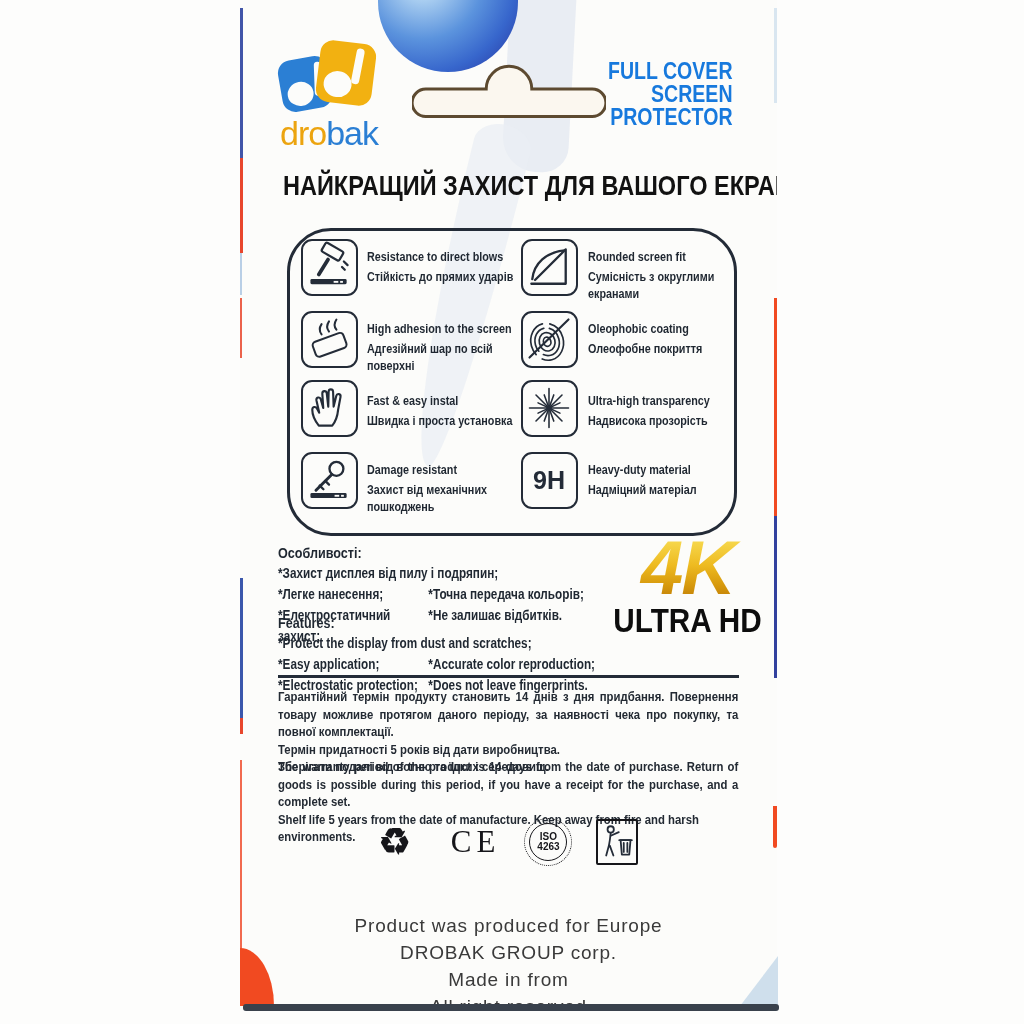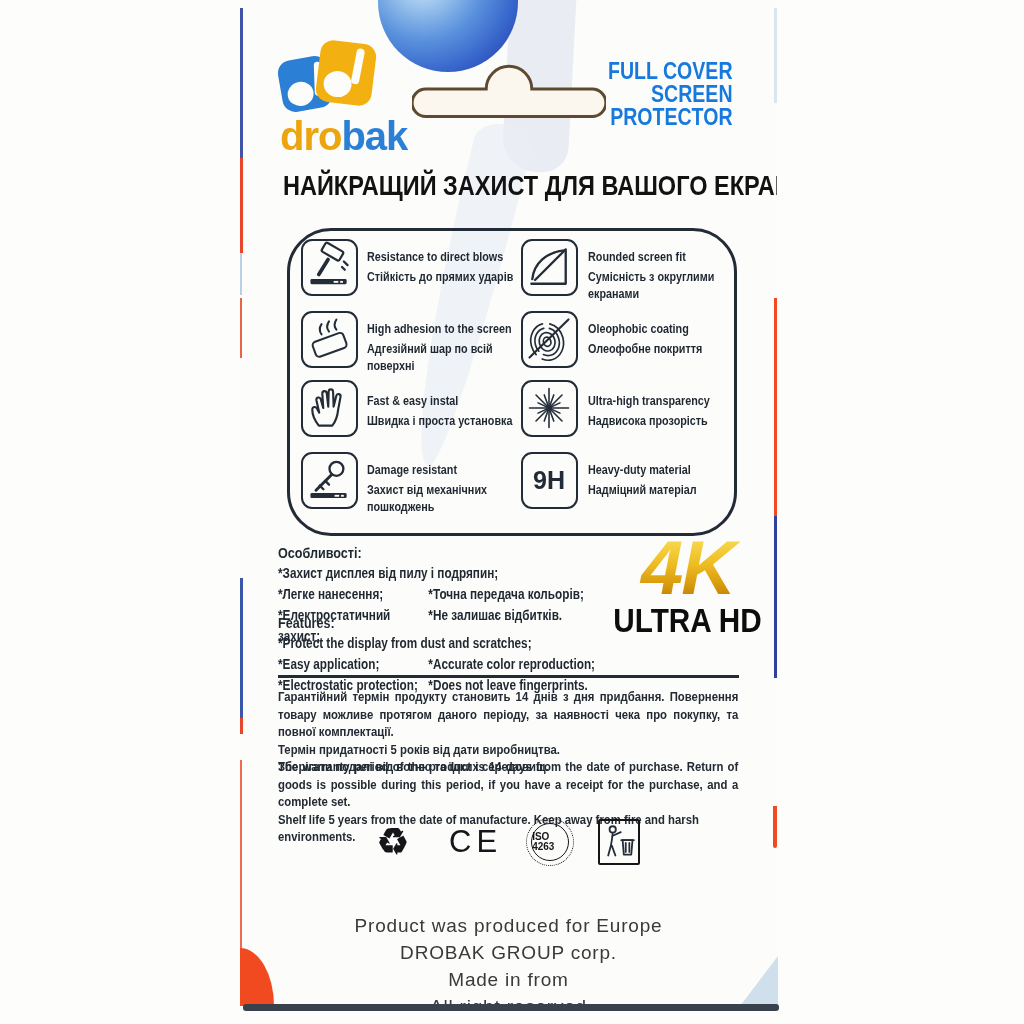--- a/index.html
+++ b/index.html
@@ -22,21 +22,21 @@
   .logo { position:absolute; left:40px; top:42px; width:160px; height:112px; z-index:2; }
   .sq { position:absolute; border-radius:13px; }
   .sq-blue { left:0; top:16px; width:50px; height:52px; background:#2b7fd4; transform:rotate(-10deg); }
   .sq-yellow { left:38px; top:0; width:56px; height:62px; background:#f2b111; transform:rotate(7deg); }
   .sq::before { content:""; position:absolute; background:#fcfcfa; border-radius:50%; }
   .sq-blue::before { left:6px; bottom:5px; width:26px; height:24px; }
   .sq-yellow::before { left:7px; bottom:6px; width:28px; height:26px; }
   .sq::after { content:""; position:absolute; background:#fcfcfa; border-radius:4px; }
   .sq-blue::after { right:8px; top:6px; width:7px; height:34px; transform:rotate(8deg); }
   .sq-yellow::after { right:13px; top:5px; width:8px; height:36px; transform:rotate(4deg); }
-  .wordmark { position:absolute; left:0; top:72px; font-size:40px; font-weight:700; letter-spacing:-1px; }
+  .wordmark { position:absolute; left:0; top:72px; font-size:34px; font-weight:400; letter-spacing:-1px; }
   .wm-dro { color:#eca40f; }
   .wm-bak { color:#2b7fd4; }
 
   
   .product-title { position:absolute; right:44px; top:60px; text-align:right; color:#1779dd; font-weight:700;
     font-size:23px; line-height:23px; transform:scaleX(0.85); transform-origin:100% 0; z-index:2; }
   .headline { position:absolute; left:0; top:170px; width:100%; text-align:center; color:#121212; font-weight:700;
     font-size:28px; white-space:nowrap; transform:scaleX(0.84); transform-origin:50% 0; z-index:2; }
 
   
@@ -69,24 +69,24 @@
   
   .divider { position:absolute; left:38px; top:675px; width:461px; height:3px; background:#232b37; z-index:2; }
   .warranty { position:absolute; left:38px; width:548px; transform:scaleX(0.84); transform-origin:0 0;
     color:#232a33; font-weight:700; font-size:13.5px; line-height:17.5px; text-align:justify; z-index:2; }
   .warranty .nojust { text-align:left; }
 
   
   .certs { position:absolute; left:0; top:818px; width:100%; display:flex; justify-content:center; align-items:center;
     gap:24px; z-index:2; color:#16161a; }
   .recycle { font-size:36px; line-height:40px; font-weight:700; }
-  .ce { font-size:31px; font-weight:400; letter-spacing:5px; font-family:Liberation Sans, sans-serif;margin-left:16px; }
+  .ce { font-size:31px; font-weight:400; letter-spacing:5px; font-family:Liberation Serif, serif;margin-left:16px; }
   .iso { width:48px; height:48px; border:1.6px dotted #16161a; border-radius:50%; display:flex; align-items:center; justify-content:center; }
   .iso-inner { width:38px; height:38px; border:1.6px solid #16161a; border-radius:50%; display:flex; flex-direction:column;
-    justify-content:center; font-size:10px; font-weight:700; line-height:10px; }
+    align-items:center; justify-content:center; font-size:10px; font-weight:700; line-height:10px; }
   .bin { width:42px; height:46px; border:2.2px solid #16161a; border-radius:2px; display:flex; align-items:center; justify-content:center; }
 
   
   .footer { position:absolute; left:0; top:912px; width:100%; text-align:center; color:#3a3a3a; font-weight:400;
     font-size:19px; line-height:27px; letter-spacing:0.8px; z-index:2; }
 
   
   .stripe { position:absolute; z-index:3; }
   .bottom-bar { position:absolute; left:243px; top:1004px; width:536px; height:7px; background:#39414c; border-radius:3px; z-index:3; }
   .wedge-bl { position:absolute; left:240px; top:948px; width:34px; height:58px; background:#f14a21; border-radius:0 100% 0 0; z-index:3; }

